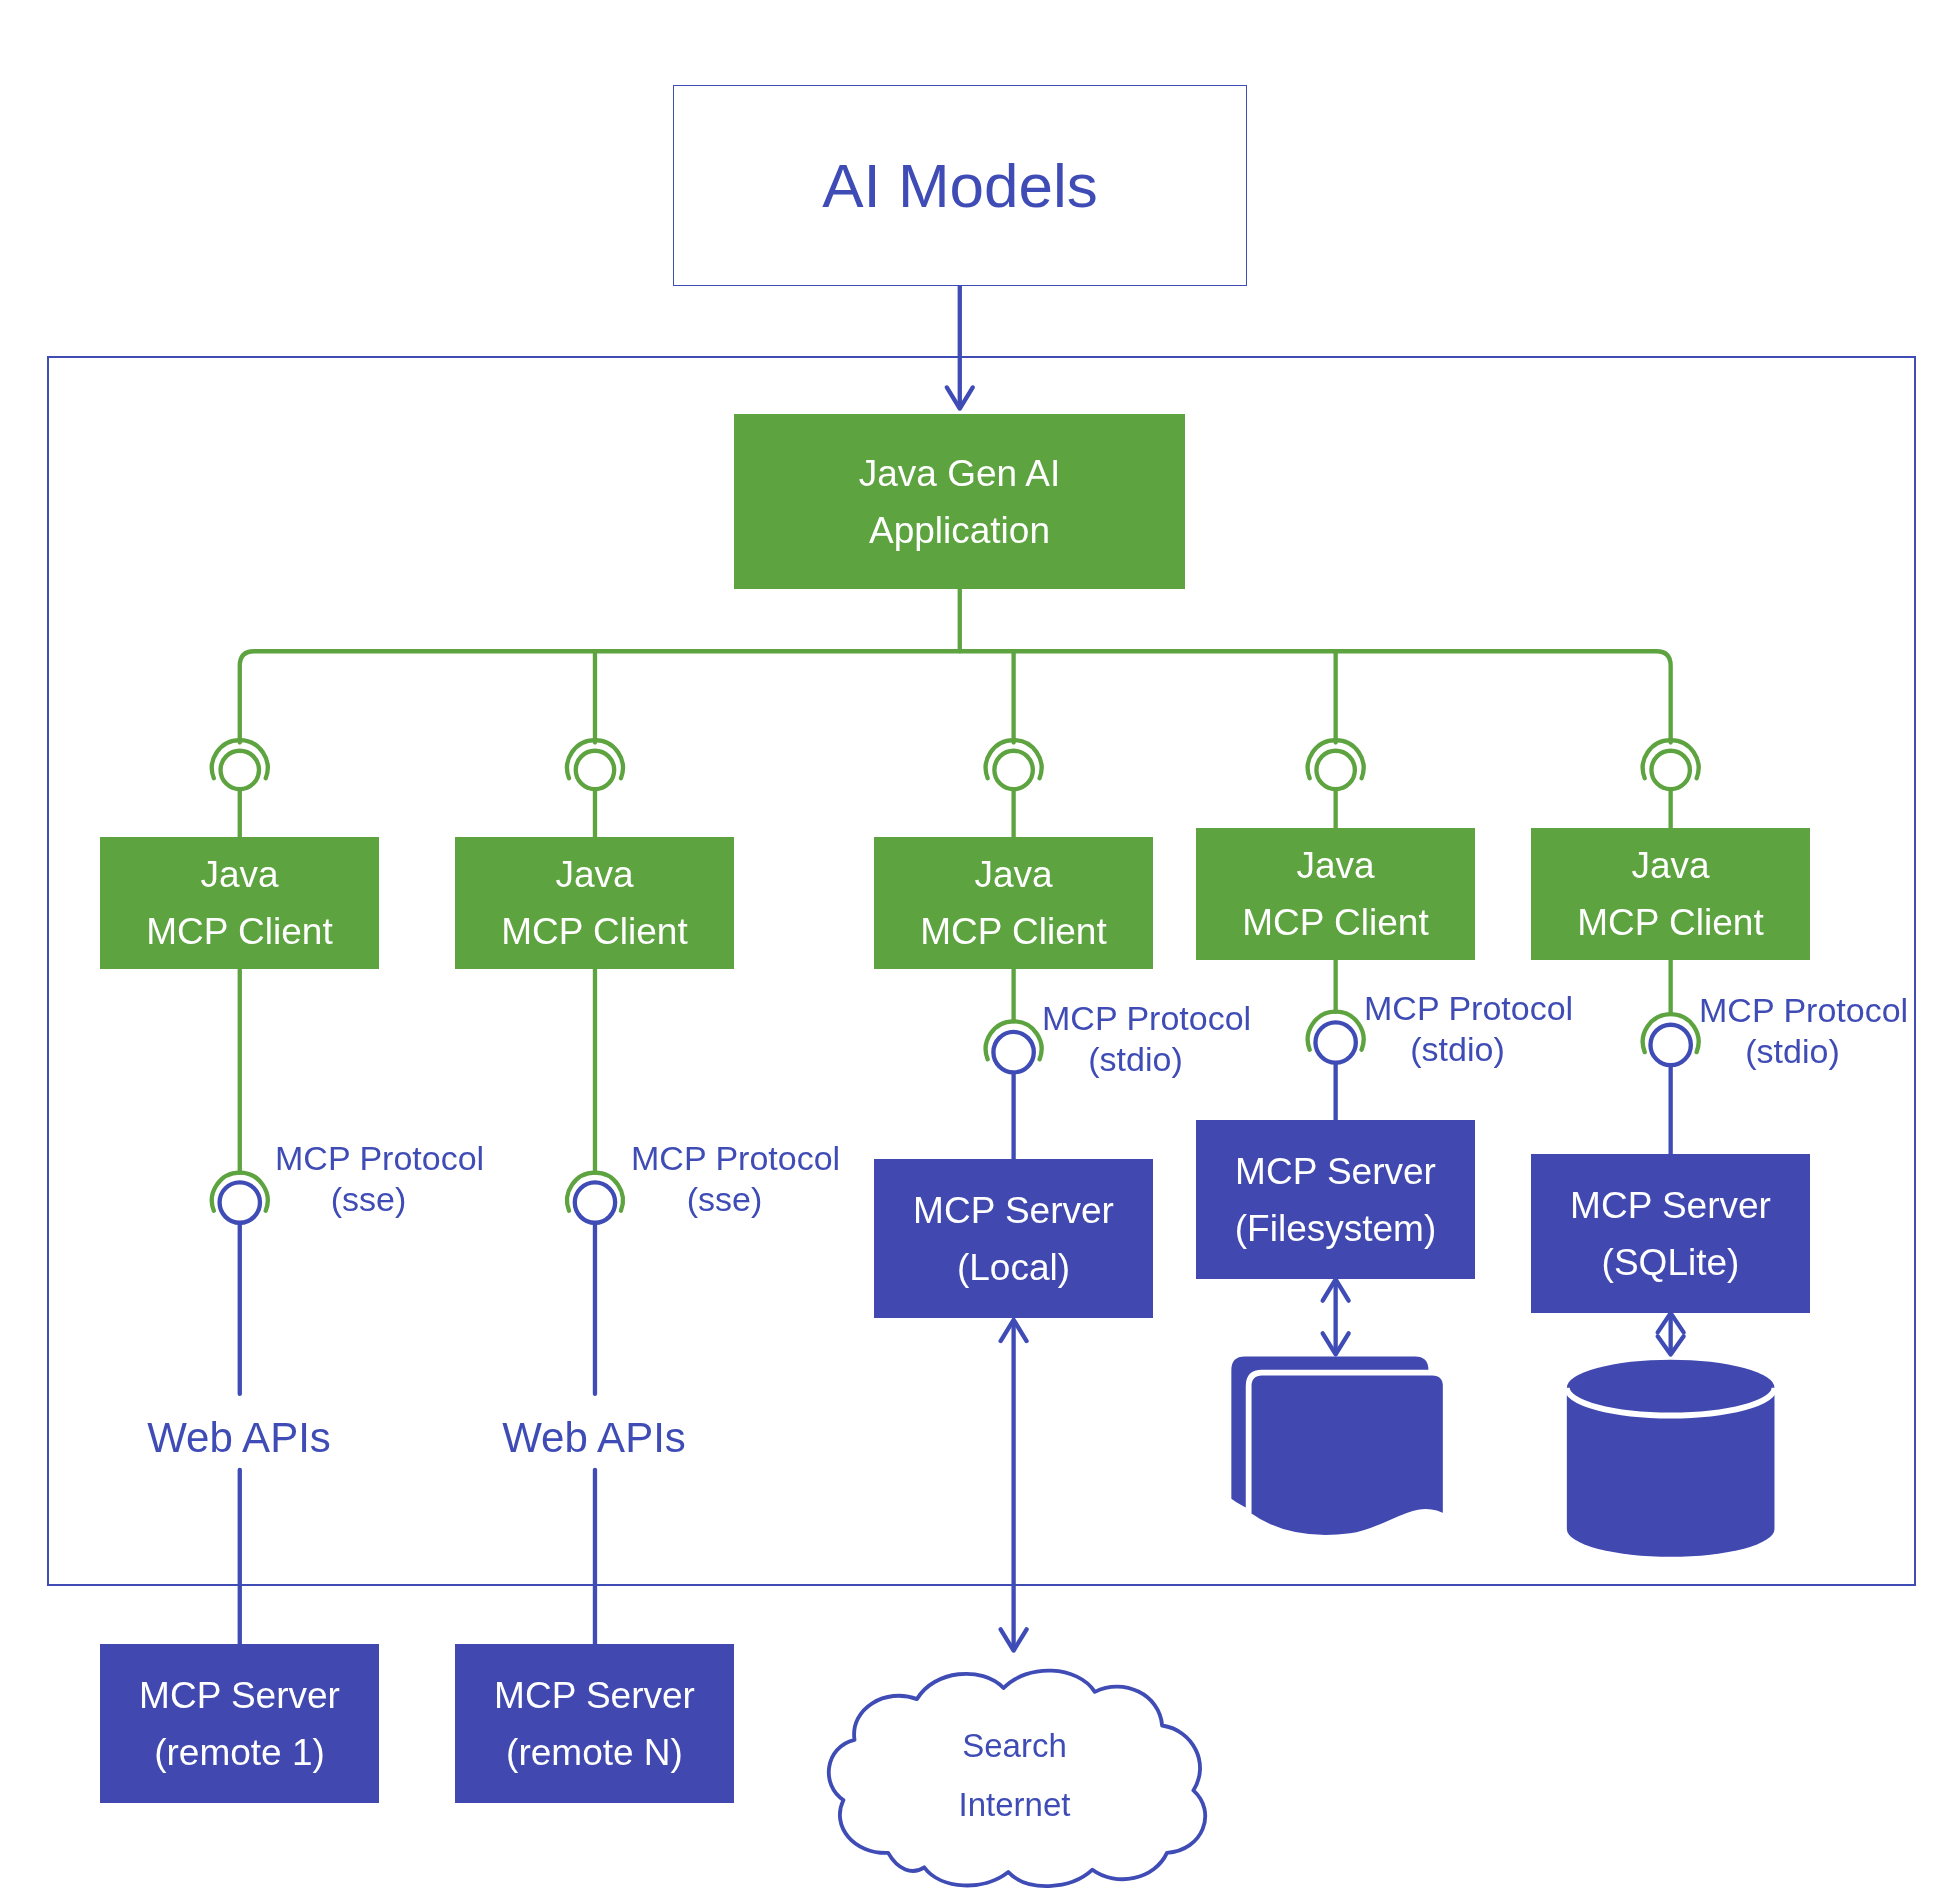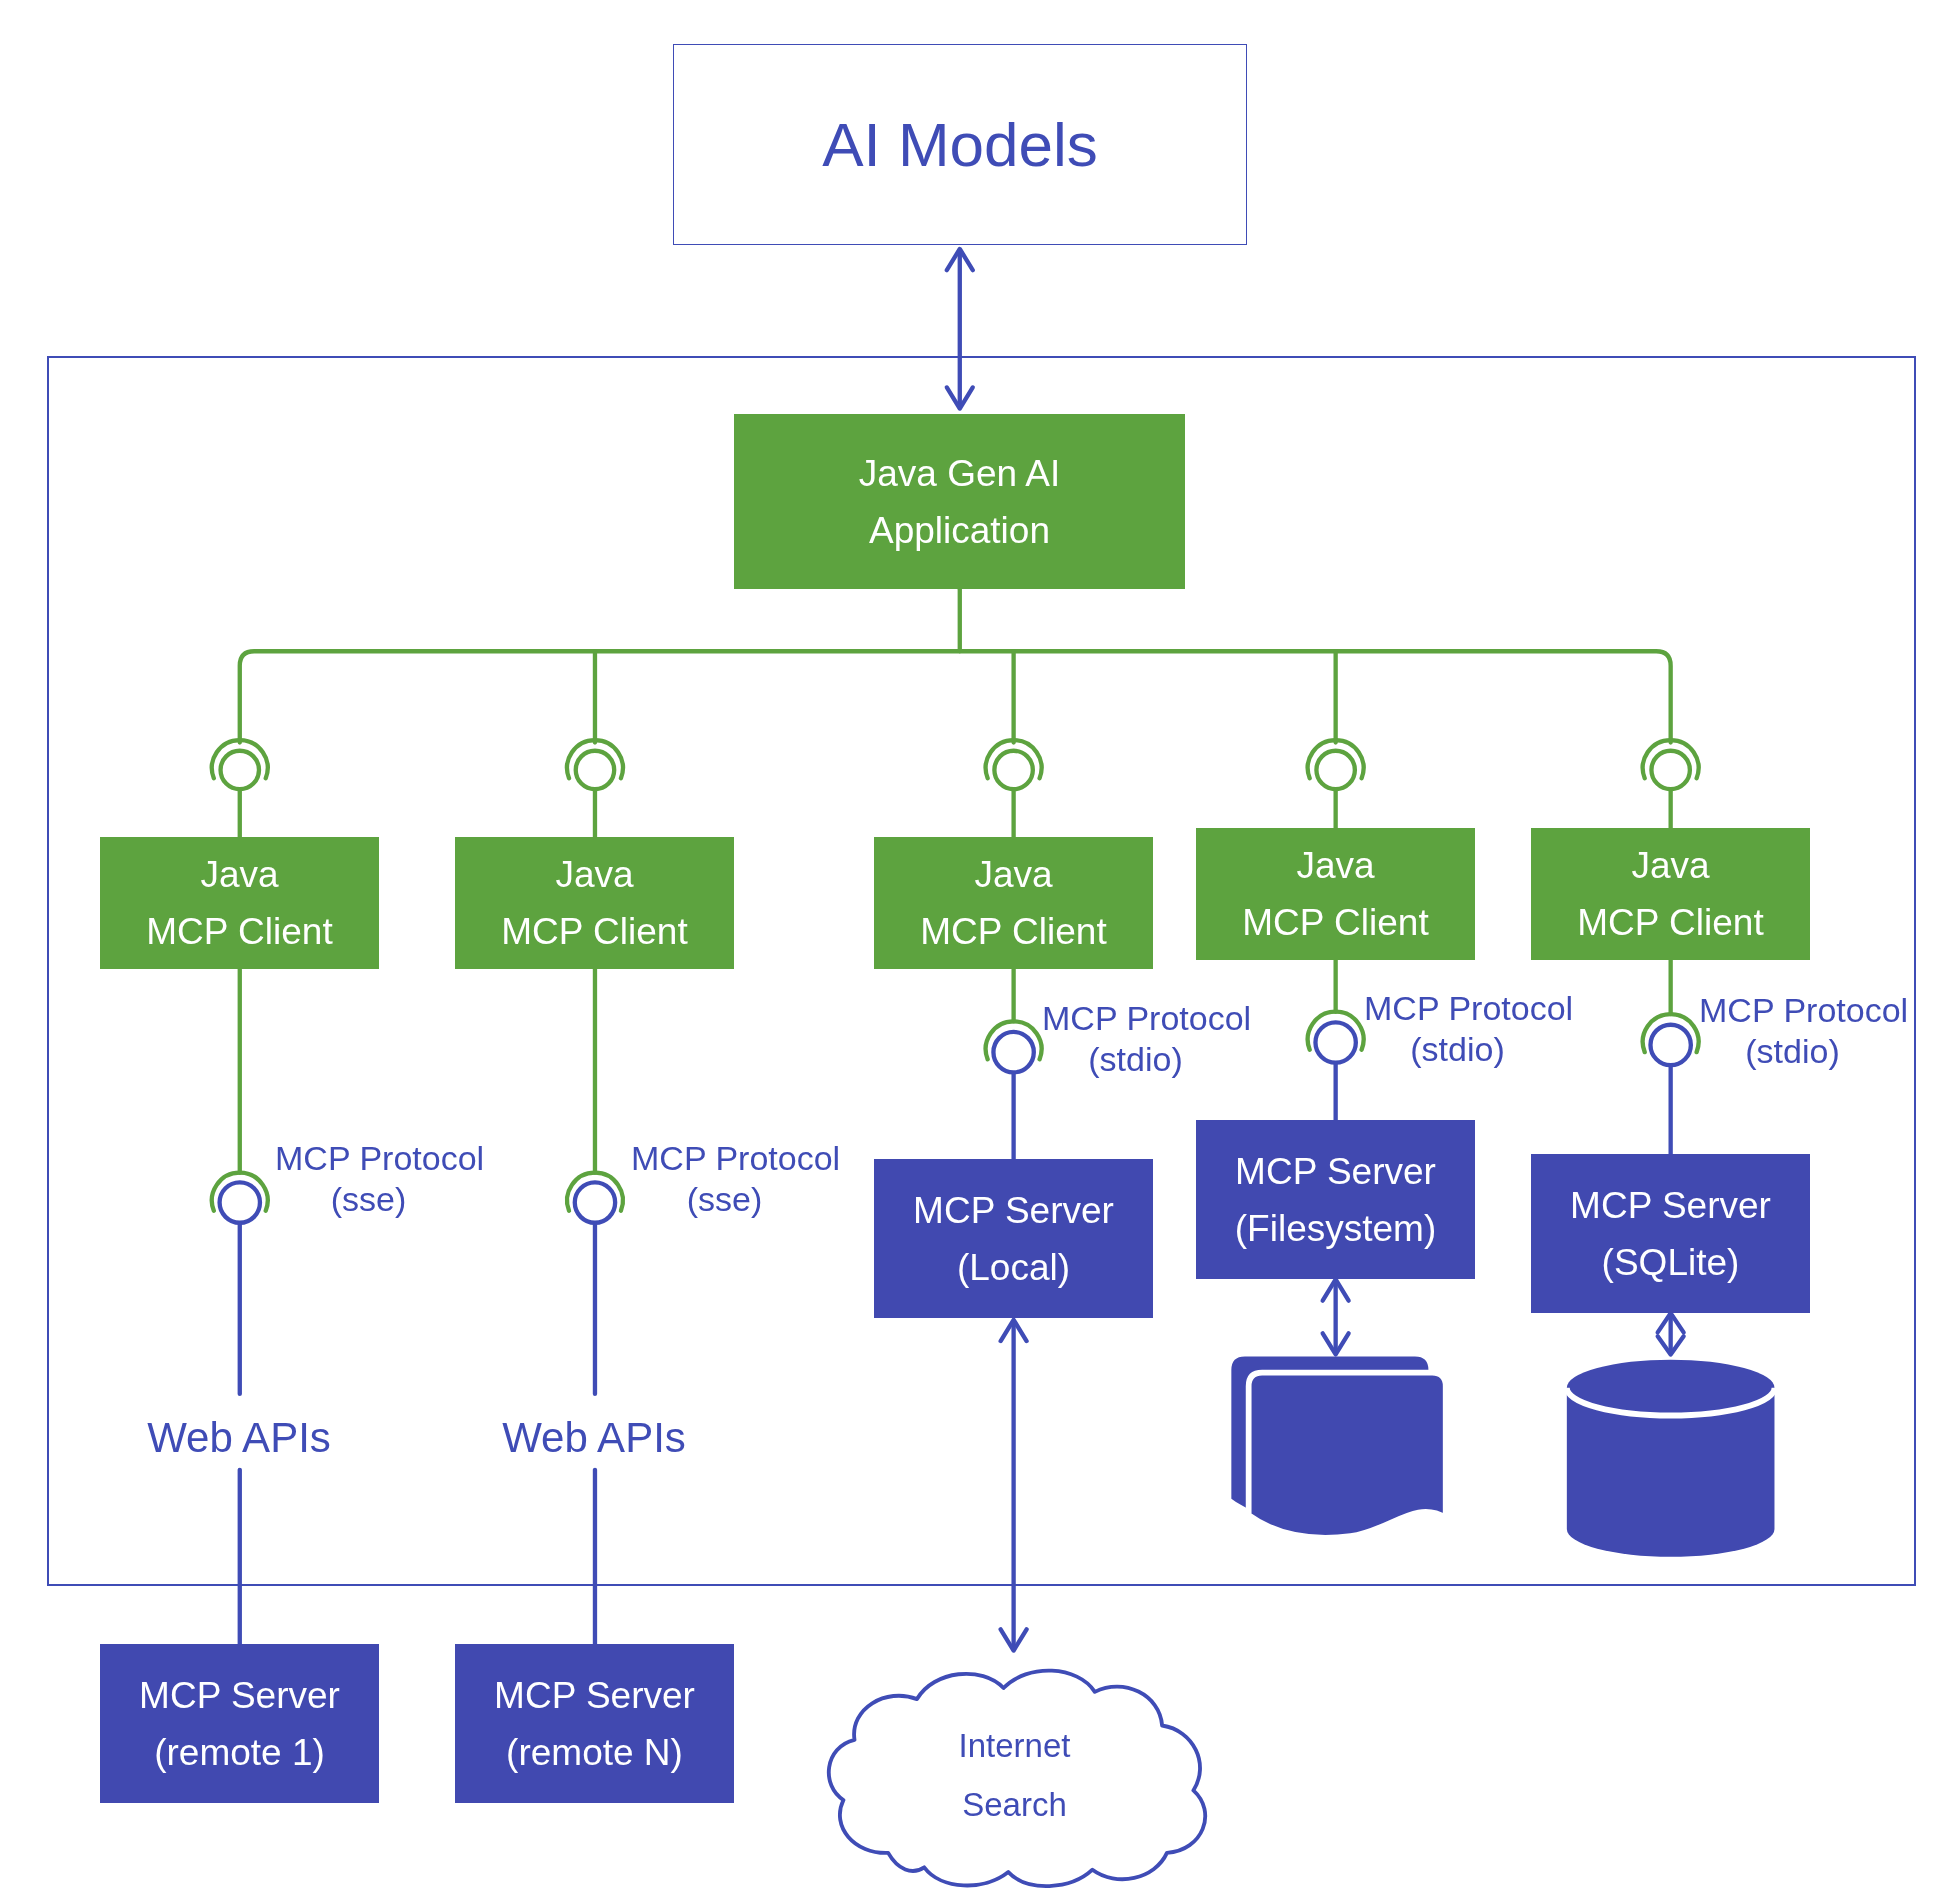--- a/index.html
+++ b/index.html
@@ -2,21 +2,21 @@
 <html style="--green: #5da33f; --blue: #3f4cb6; --blue-fill: #4149b0;font-size:7.7px"><head>
 <meta charset="utf-8">
 <style>
   html,body{margin:0;padding:0;background:#ffffff;}
   #canvas{
     position:relative;width:1946px;height:1900px;background:#fff;overflow:hidden;
     font-family:"Liberation Sans", sans-serif;
   }
   .abs{position:absolute;box-sizing:border-box;}
   
-  .outline-box{background:#fff;border:1.9px solid var(--blue);}
+  .outline-box{background:#fff;border:1.9px solid var(--blue);margin-top:41px;}
   .container-box{background:transparent;border:2.4px solid var(--blue);}
   
   .node{
     display:flex;flex-direction:column;align-items:center;justify-content:center;
     text-align:center;color:#fff;z-index:3;
   }
   .gnode{background:var(--green);align-items:center;}
   .bnode{background:var(--blue-fill);}
   .node .ln{display:block;font-size:37px;line-height:57px;white-space:nowrap;}
   
@@ -238,18 +238,18 @@
   <div class="abs node bnode" style="left:100px;top:1644px;width:279px;height:159px;">
     <span class="ln">MCP Server</span>
     <span class="ln">(remote 1)</span>
   </div>
   <div class="abs node bnode" style="left:455px;top:1644px;width:279px;height:159px;">
     <span class="ln">MCP Server</span>
     <span class="ln">(remote N)</span>
   </div>
 
   <div class="abs blue-text cloud-caption" style="left:813px;top:1716px;width:403px;">
+    <div>Search</div>
     <div>Internet</div>
-    <div>Search</div>
   </div>
 
 </div>
 
 
 </body></html>

